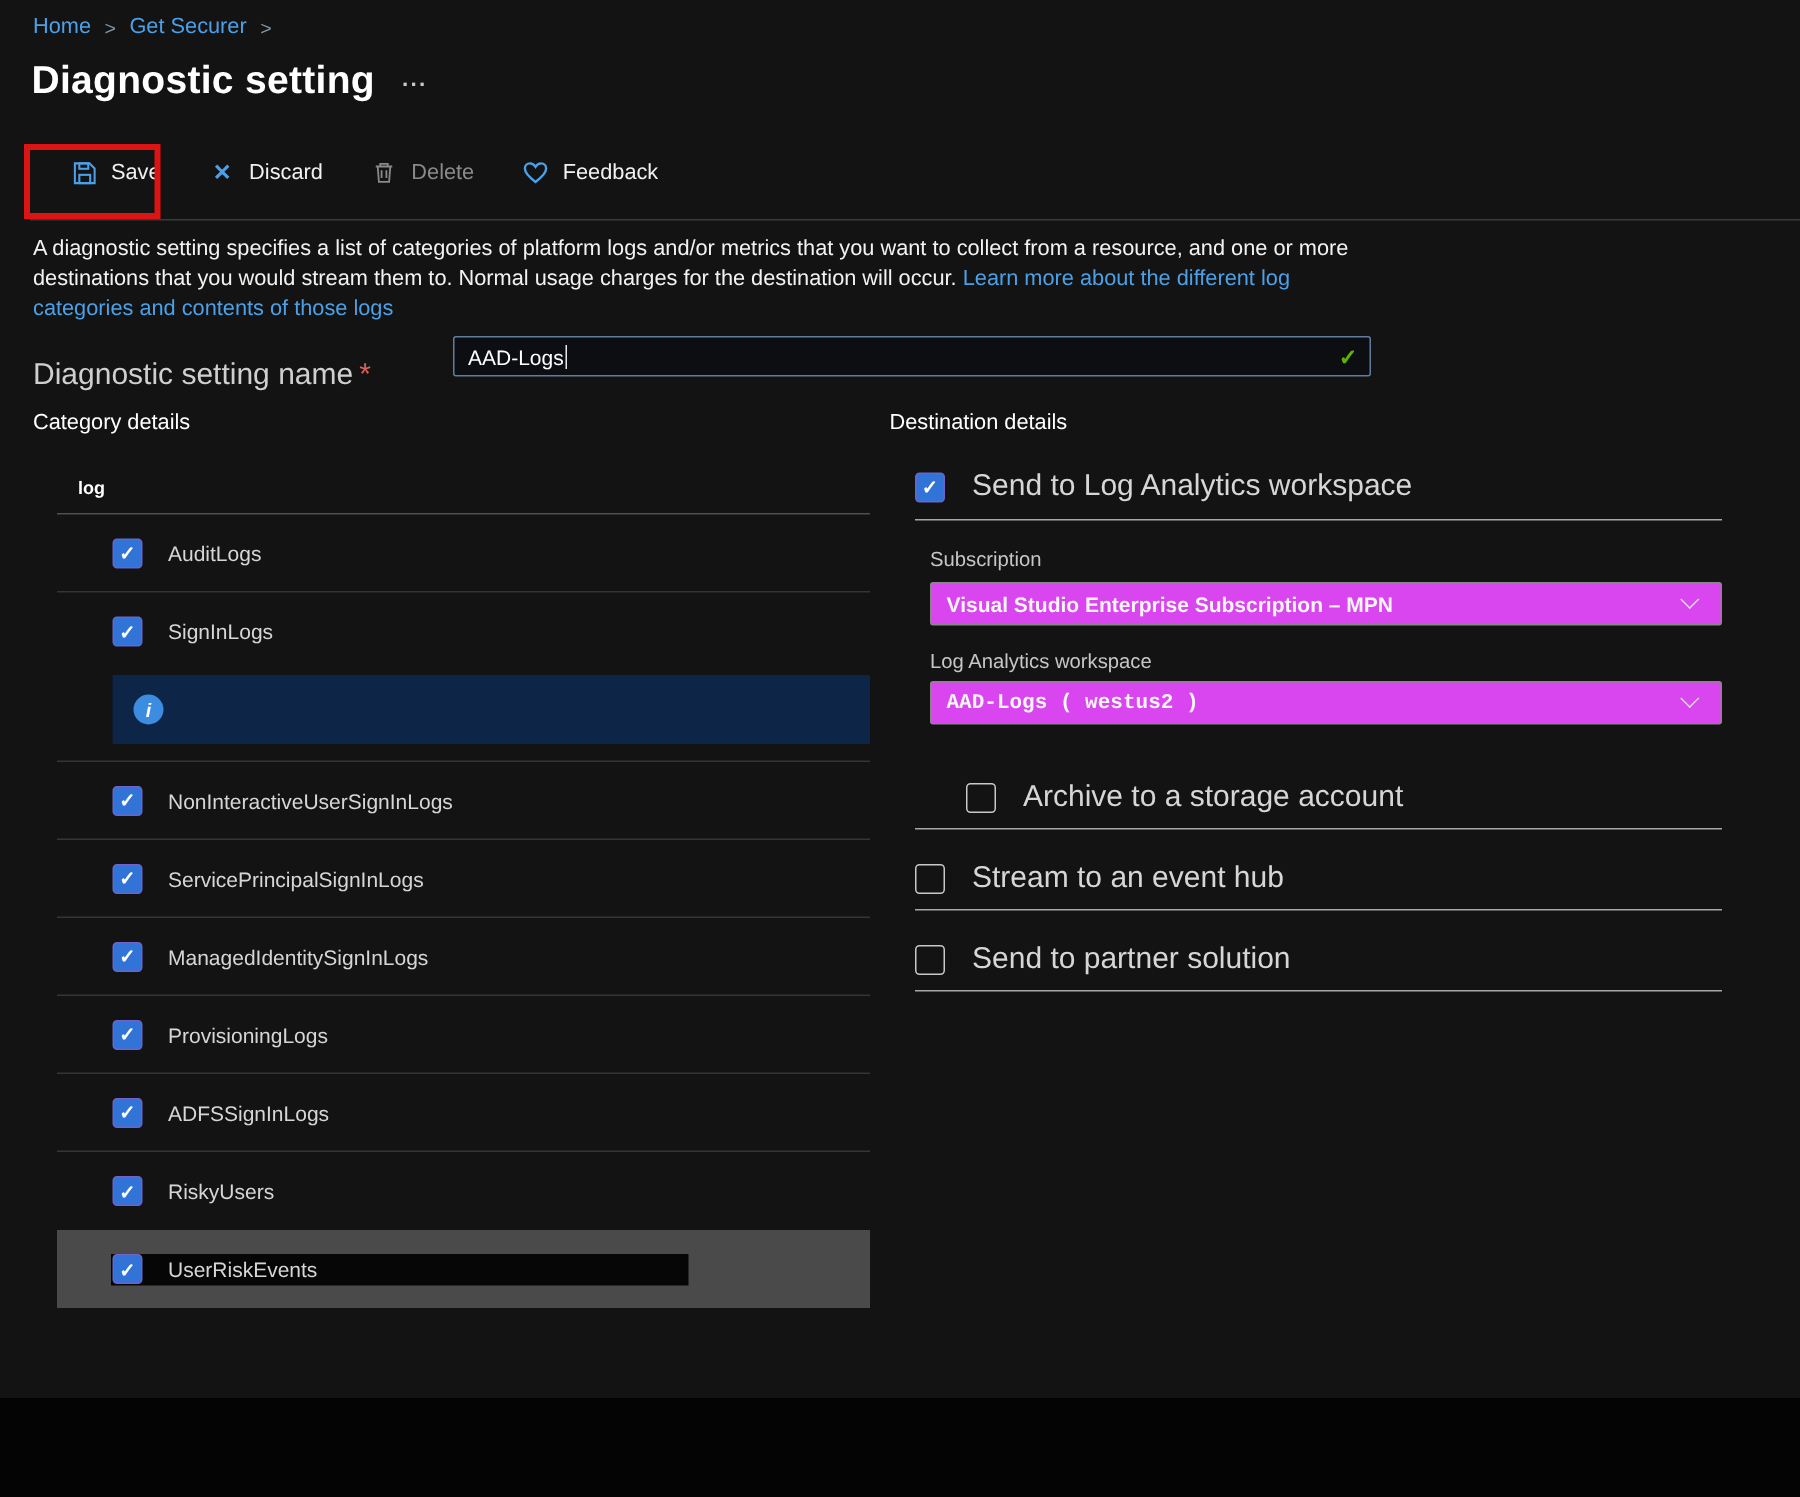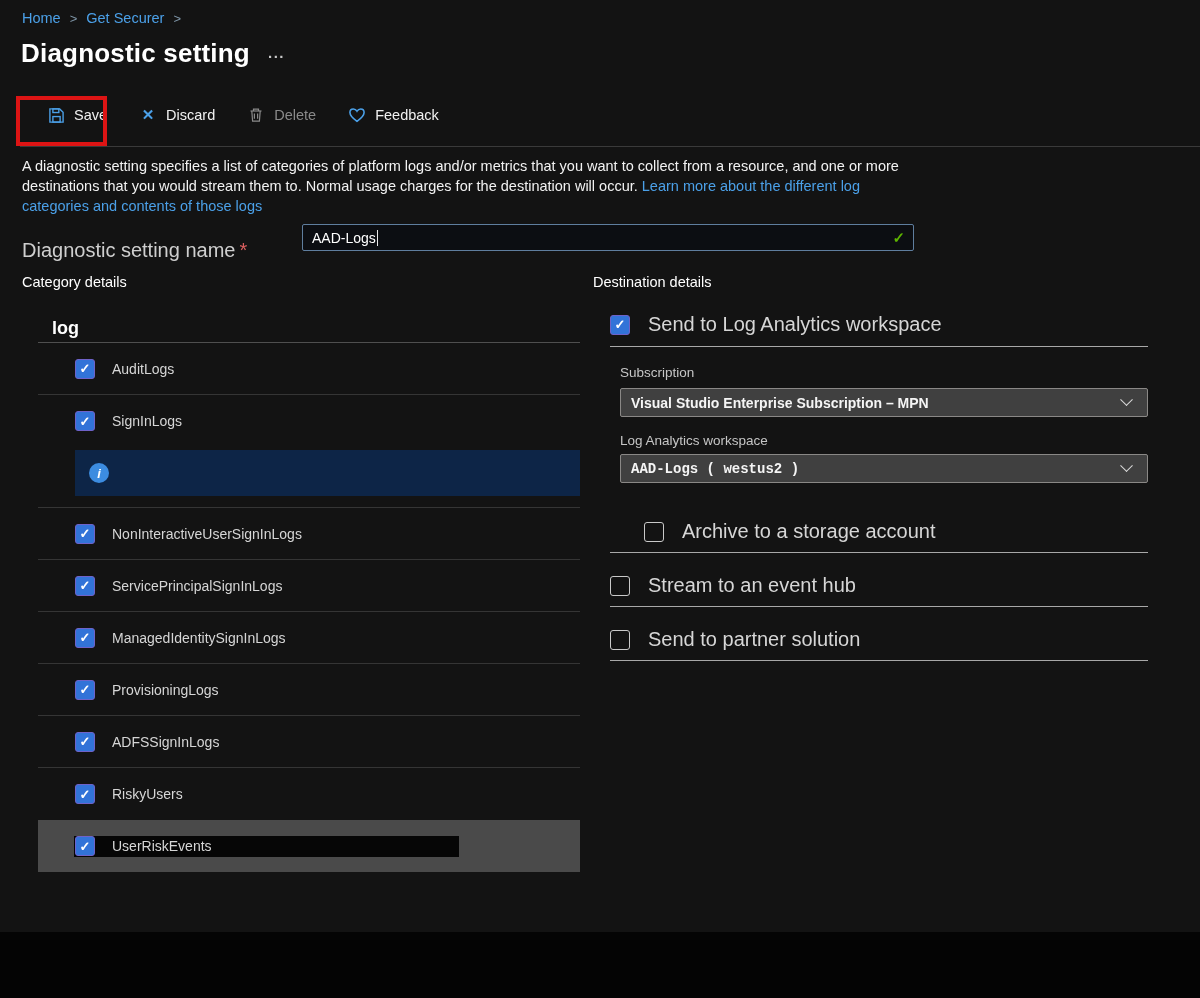--- a/index.html
+++ b/index.html
@@ -40,21 +40,21 @@
   .name-input { position:absolute; left:302px; top:224px; width:612px; height:27px;
     border:1px solid #5f7e9e; border-radius:2px; background:#0c0e12; display:flex; align-items:center;
     padding:0 8px 0 9px; font-size:14px; color:#fff; cursor:text; }
   .caret { display:inline-block; width:1px; height:16px; background:#e8e8e8; margin-left:1px; }
   .valid-check { margin-left:auto; color:#5db300; font-size:15px; font-weight:700; }
 
   
   .section-header { position:absolute; font-size:14.5px; color:#fff; }
 
   
-  .cat-group-label { position:absolute; left:52px; top:318px; font-size:18px; font-weight:700; color:#fff; }
+  .cat-group-label { position:absolute; left:52px; top:318px; font-size:12px; font-weight:700; color:#fff; }
   .cat-list { position:absolute; left:38px; top:342px; width:542px; border-top:1px solid #4f4f4f; }
   .cat-row { height:52px; display:flex; align-items:center; gap:17px; padding-left:37px; border-bottom:1px solid #353535; position:relative; }
   .cat-row.no-border { border-bottom:none; }
   .cat-row.highlight { background:#4a4a4a; border-bottom:none; }
   .cat-row .row-label { font-size:14px; color:#d6d6d6; position:relative; z-index:1;text-align:right; }
   .label-backdrop { position:absolute; left:36px; top:16px; width:385px; height:21px; background:#060606; z-index:0; }
   .cat-row.highlight .cb { position:relative; z-index:1; }
 
   
   .cb { width:20px; height:20px; border-radius:3px; flex:none; display:flex; align-items:center; justify-content:center; cursor:pointer; }
@@ -68,21 +68,21 @@
     display:flex; align-items:center; justify-content:center; font-size:13px; font-weight:700; font-style:italic; }
   .info-text { font-size:13.5px; line-height:19px; color:#fff; }
   .info-text a { color:#4ba0e8; text-decoration:none; cursor:pointer; }
 
   
   .dest-row { position:absolute; display:flex; align-items:center; gap:18px; }
   .dest-row .row-label { font-size:20px; color:#d6d6d6; }
   .dest-divider { position:absolute; left:610px; width:538px; height:1px; background:#a8a8a8; }
   .field-label { position:absolute; left:620px; font-size:13.5px; color:#c6c6c6; }
   .select { position:absolute; left:620px; width:528px; height:29px; border:1px solid #8a8886; border-radius:2px;
-    background:#404040; display:flex; align-items:center; padding-left:10px; cursor:pointer; }
+    background:#d946ef; display:flex; align-items:center; padding-left:10px; cursor:pointer; }
   .select .sel-text { font-size:14px; font-weight:600; color:#f5f5f5; }
   .chevron { margin-left:auto; margin-right:16px; width:9px; height:9px; border-right:1.6px solid #d8d8d8;
     border-bottom:1.6px solid #d8d8d8; transform:rotate(45deg) translate(-2px,-2px); }
 </style>
 </head>
 <body>
 
 <div class="stage">
 
   <nav class="breadcrumb">

